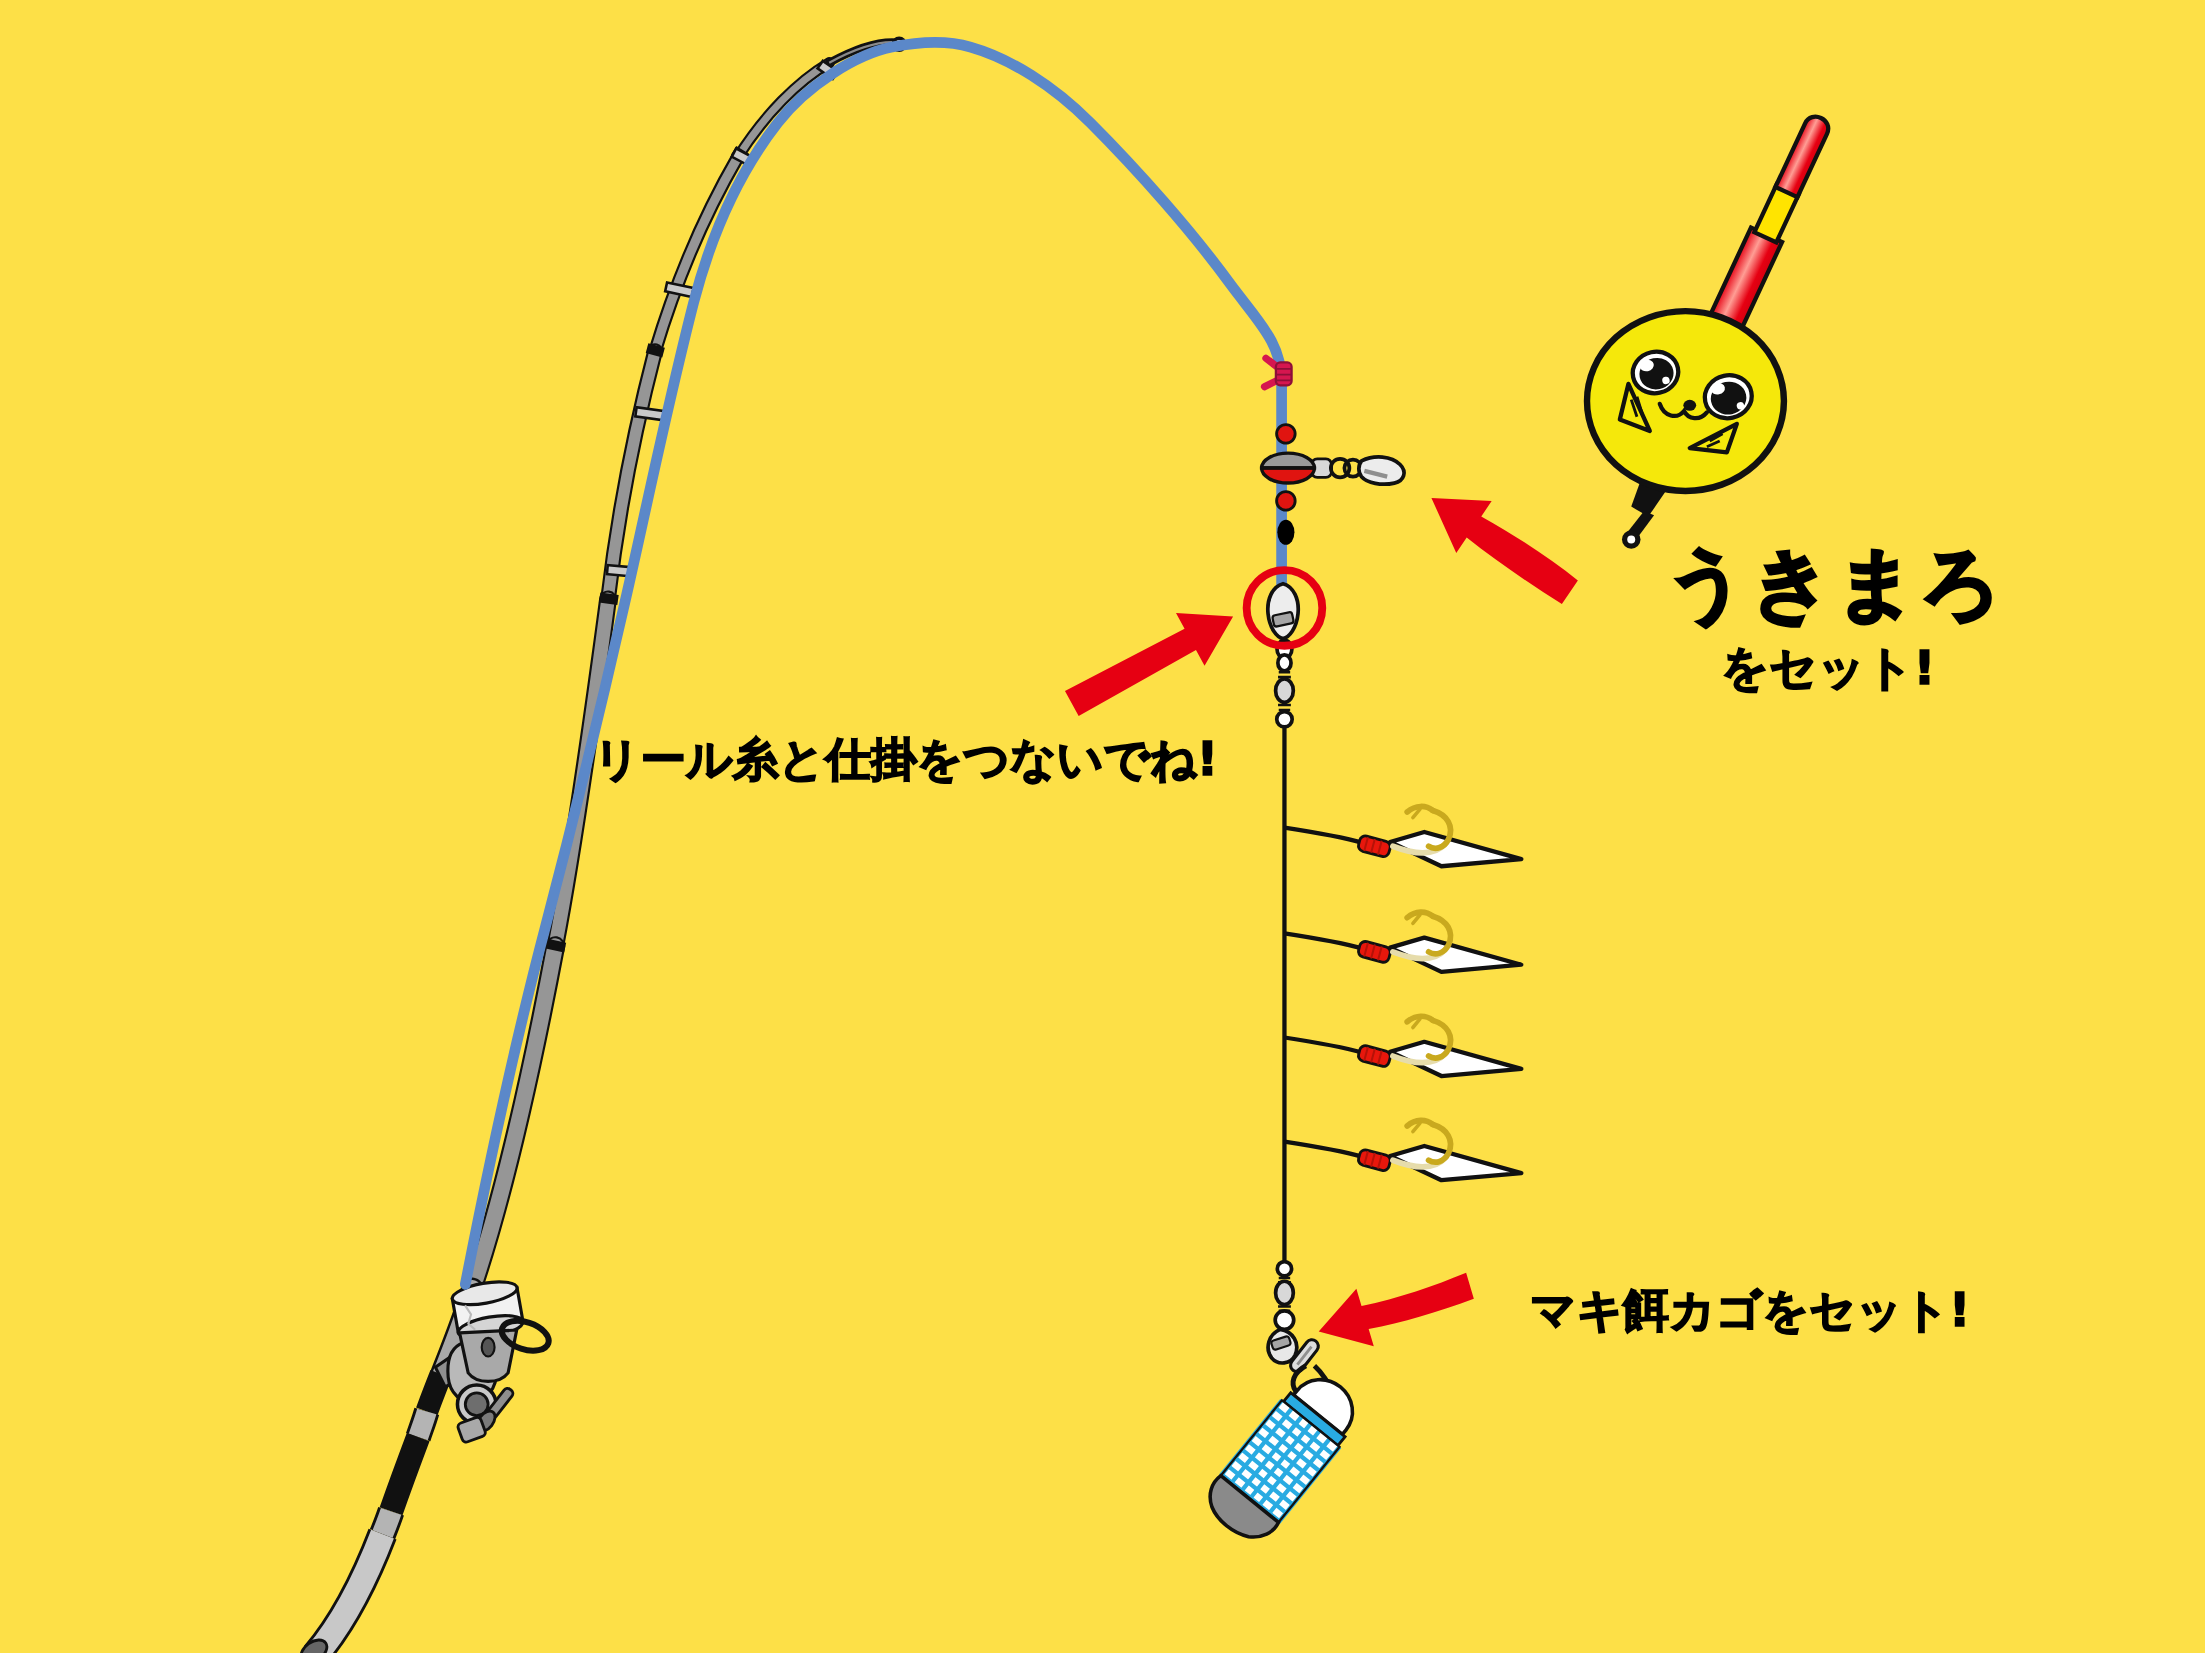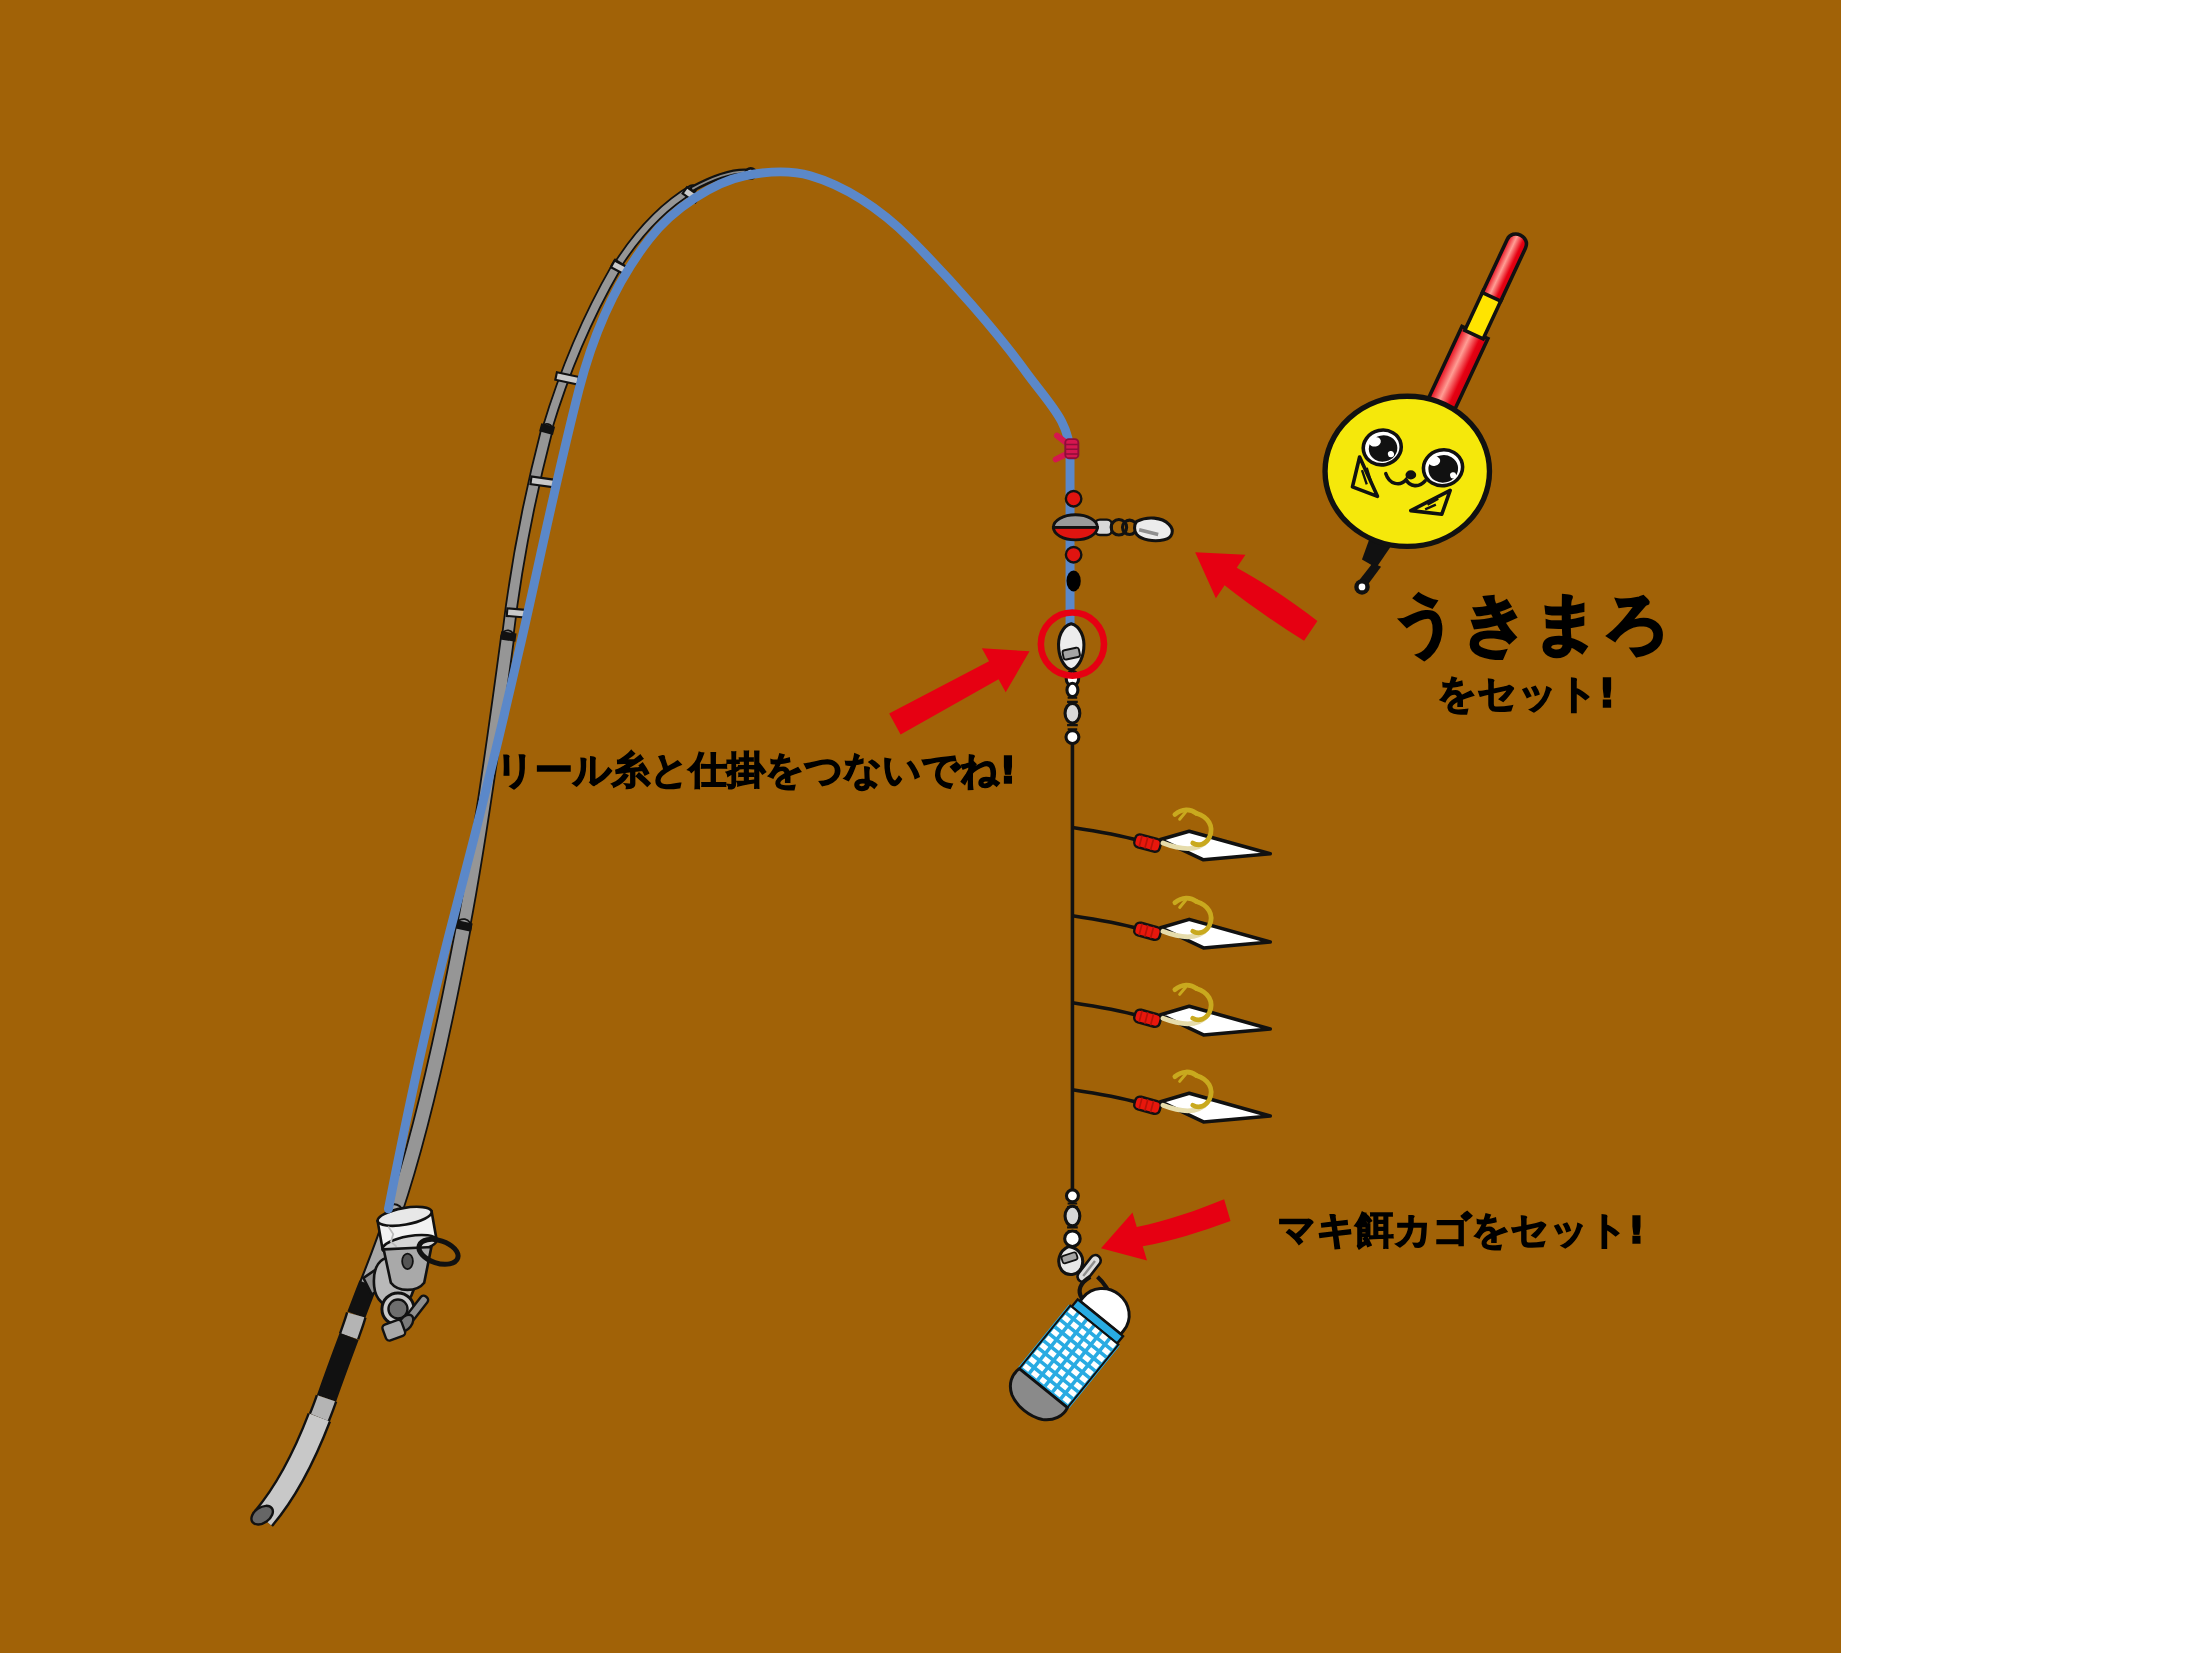--- a/index.html
+++ b/index.html
@@ -1,16 +1,16 @@
 <!DOCTYPE html>
 <html style="font-size:8px"><head>
 <meta charset="utf-8">
 <style>
   html,body{margin:0;padding:0;background:#fff;}
-  .stage{width:1841px;height:1654px;position:relative;background:#a16207;overflow:hidden;}
+  .stage{width:2205px;height:1654px;position:relative;background:#fde047;overflow:hidden;}
   svg{display:block;width:100%;height:100%;}
   .jp{font-family:"DejaVu Sans","Liberation Sans",sans-serif;fill:#000;}
   .t-heavy{font-weight:900;paint-order:stroke;stroke:#000;stroke-width:2.2px;letter-spacing:2px;}
   .t-bold{font-weight:900;paint-order:stroke;stroke:#000;stroke-width:1.2px;}
 </style>
 </head>
 <body>
 
 <div class="stage">
 <svg viewBox="0 0 1545 1159" preserveAspectRatio="xMidYMid meet">

